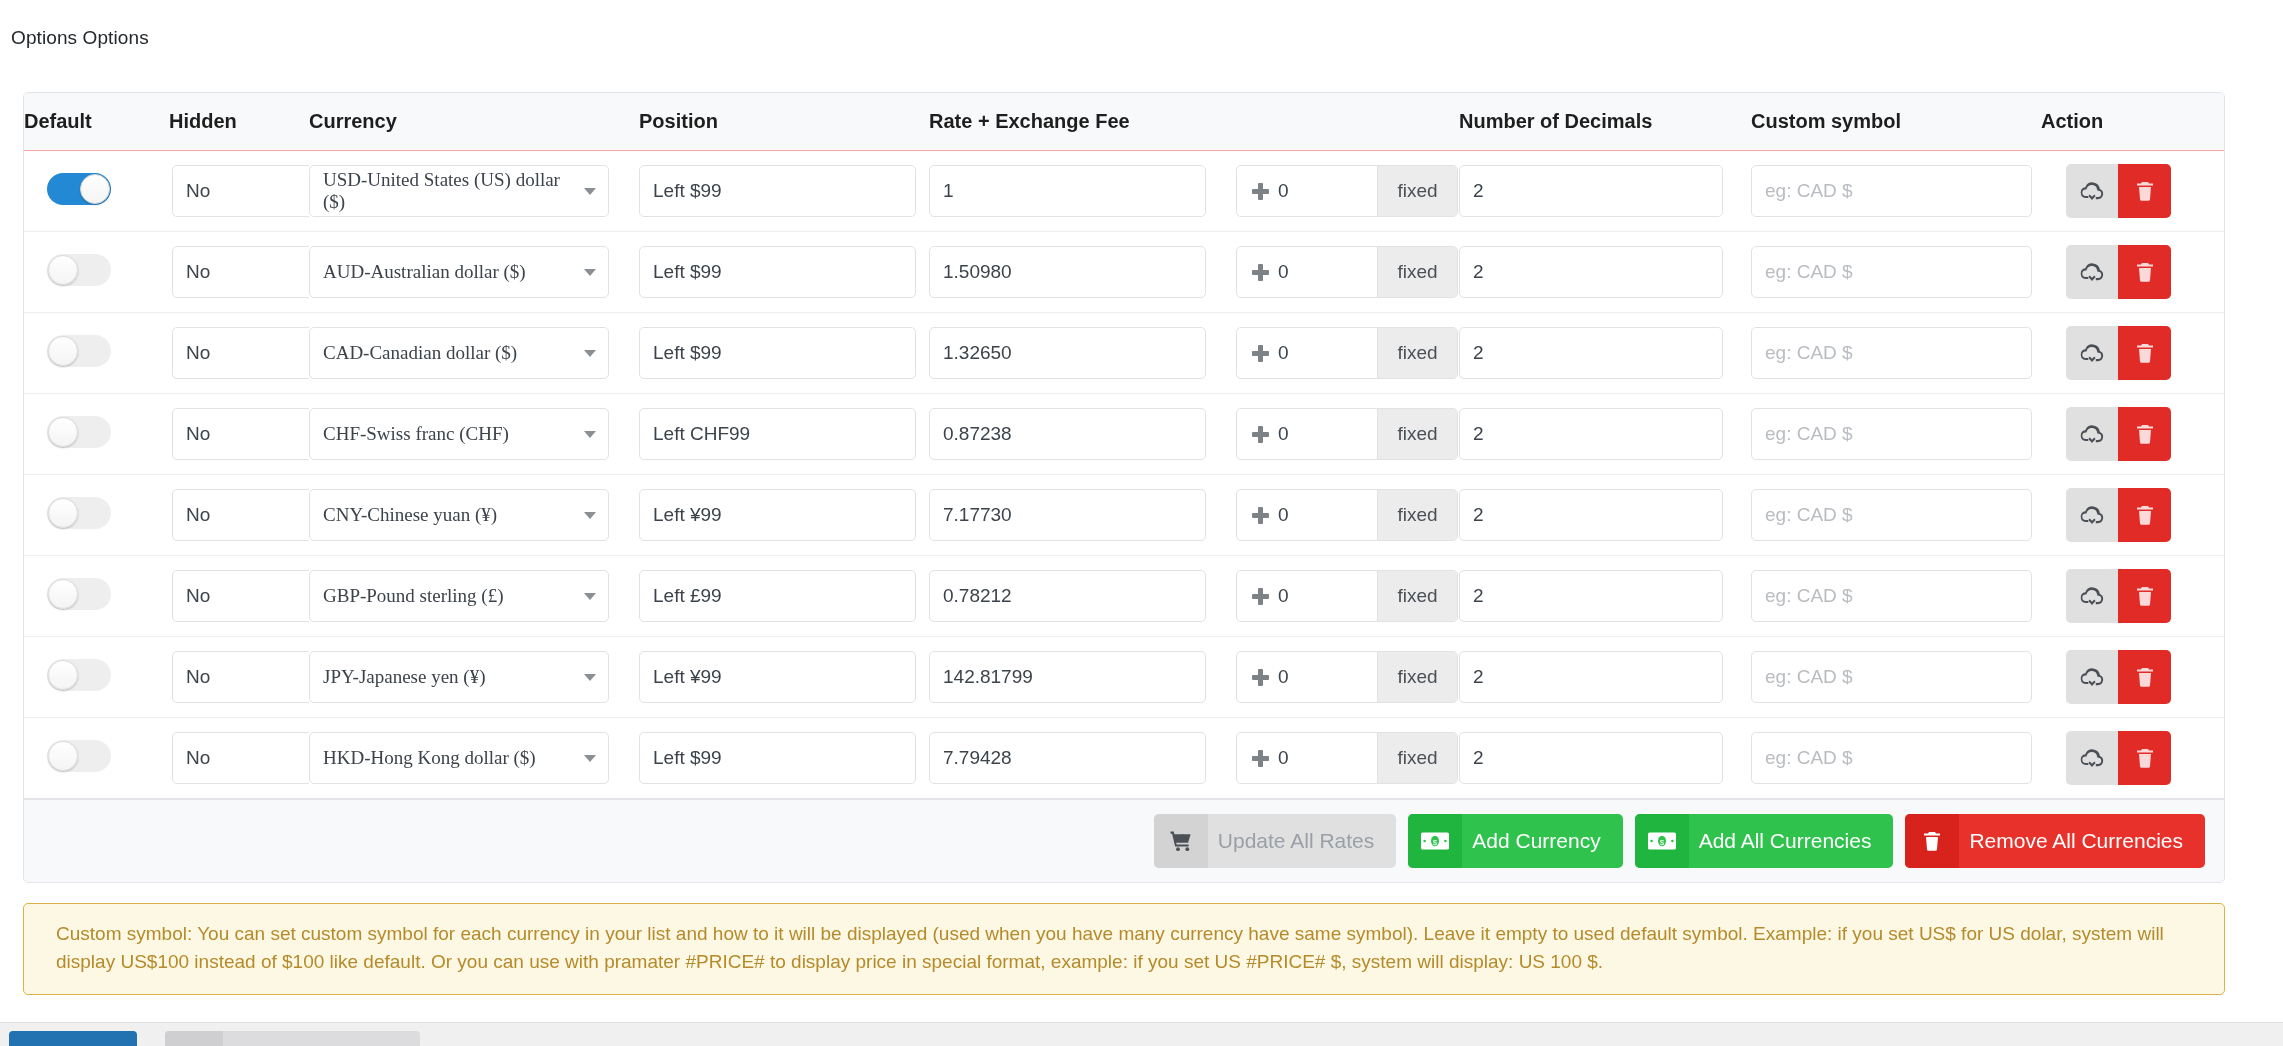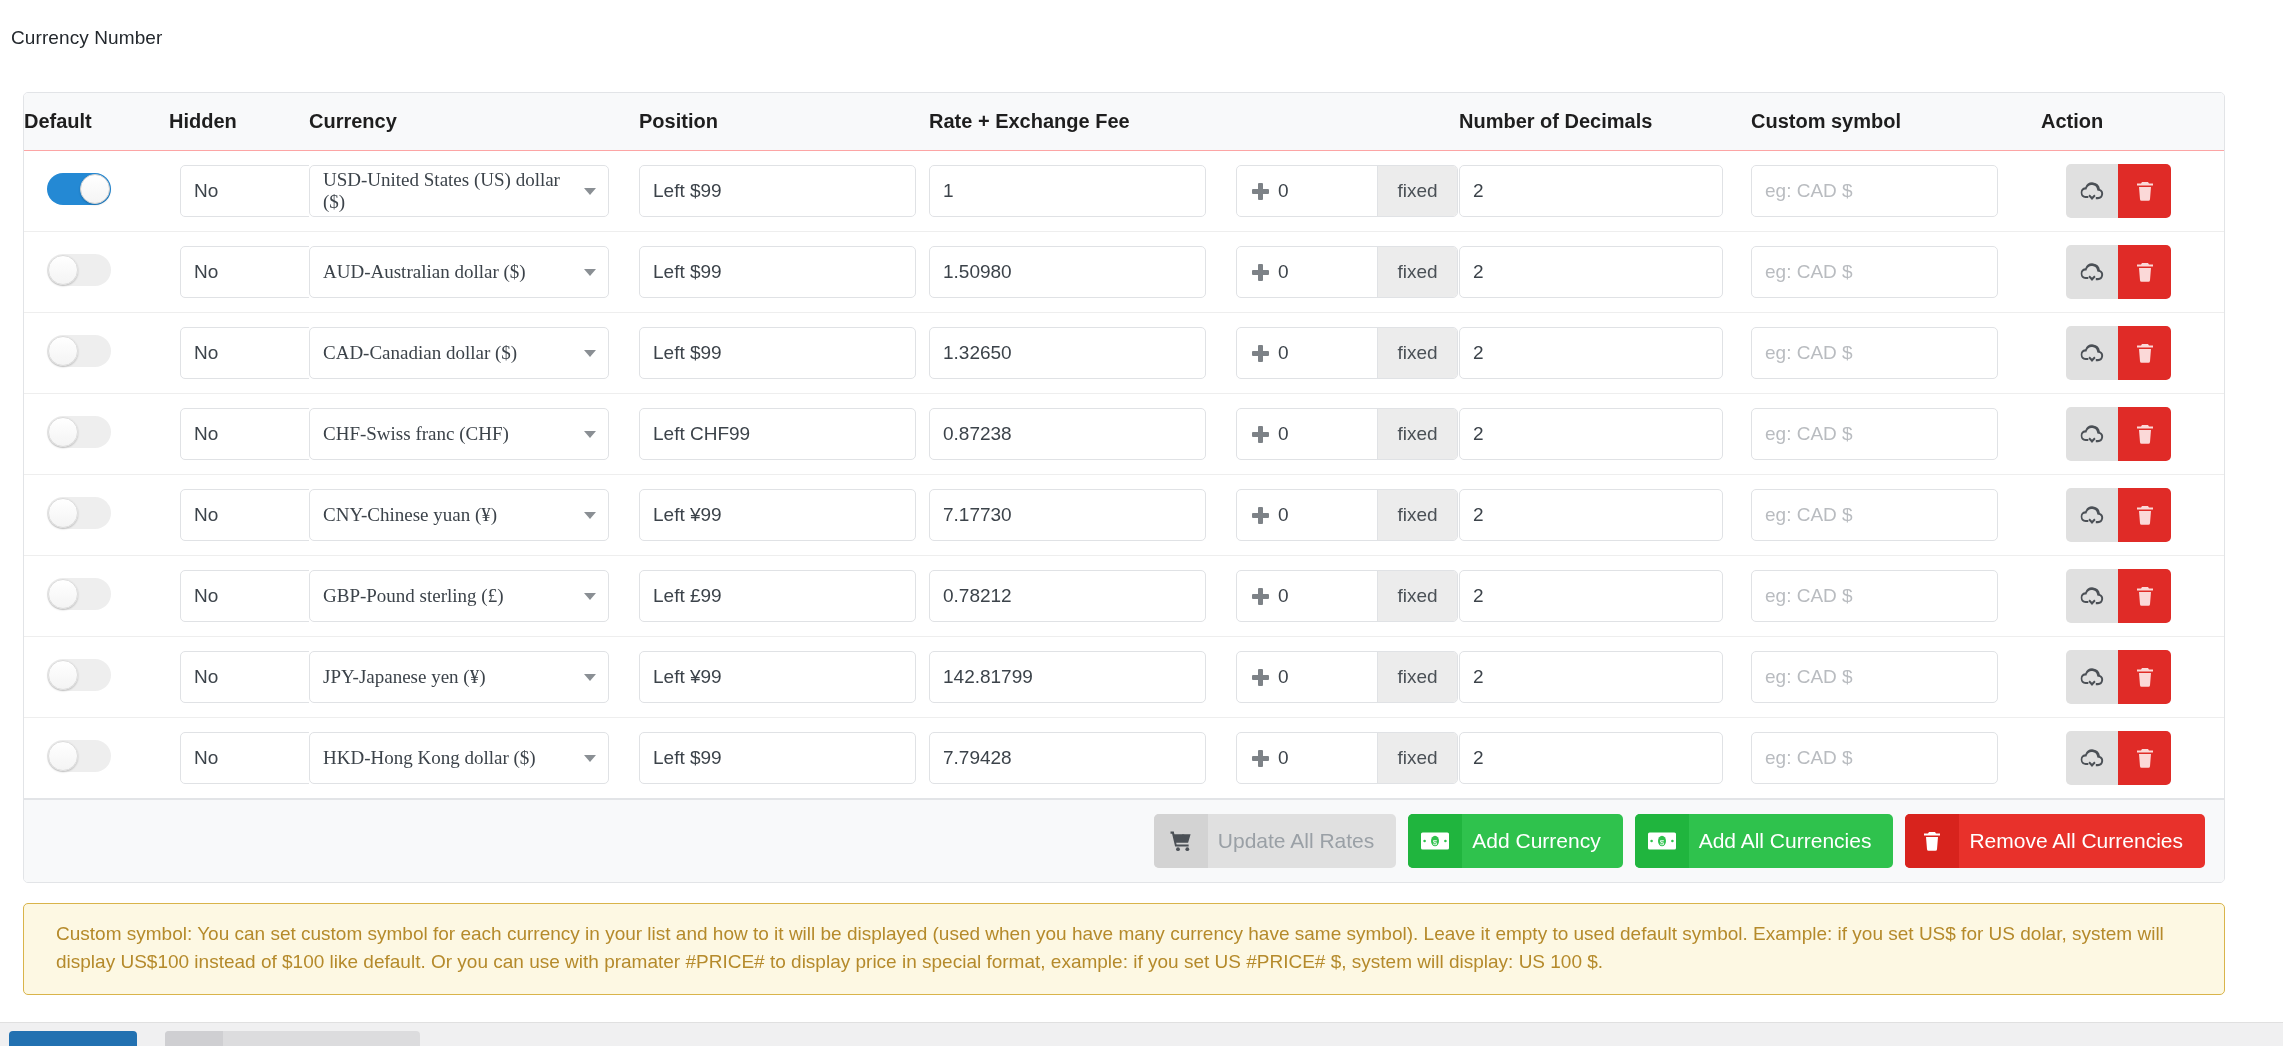--- a/index.html
+++ b/index.html
@@ -134,26 +134,26 @@
     font-size: 19px;
     color: #3c434a;
     padding: 0 13px;
     outline: none;
     display: flex;
     align-items: center;
   }
   input.fld { display: block; line-height: 50px; }
   input.fld::placeholder { color: #b9bcc0; }
 
-  .w-hidden   { width: 142px; margin-left: 11px; }
+  .w-hidden   { width: 142px; margin-left: 3px; }
   .w-currency { width: 300px; margin-left: 0px; }
   .w-position { width: 277px; }
   .w-rate     { width: 277px; }
   .w-dec      { width: 264px; }
-  .w-sym      { width: 247px; }
+  .w-sym      { width: 281px; }
 
   
   .select-wrap { position: relative; display: inline-block; }
   .select-wrap .caret {
     position: absolute;
     right: 13px;
     top: 50%;
     margin-top: -3px;
     width: 0; height: 0;
     border-left: 6px solid transparent;
@@ -348,21 +348,21 @@
     width: 58px; height: 40px;
     background: #cfcfd2;
     border-radius: 4px 0 0 4px;
   }
 </style>
 </head>
 <body>
 
 <div class="page">
 
-  <div class="page-title">Currency Number</div>
+  <div class="page-title">Options Options</div>
 
   <div class="panel">
     <table class="currency-table">
       <colgroup>
         <col class="col-default">
           <col class="col-hidden">
           <col class="col-currency">
         <col class="col-position">
           <col class="col-rate">
           <col class="col-fee">

